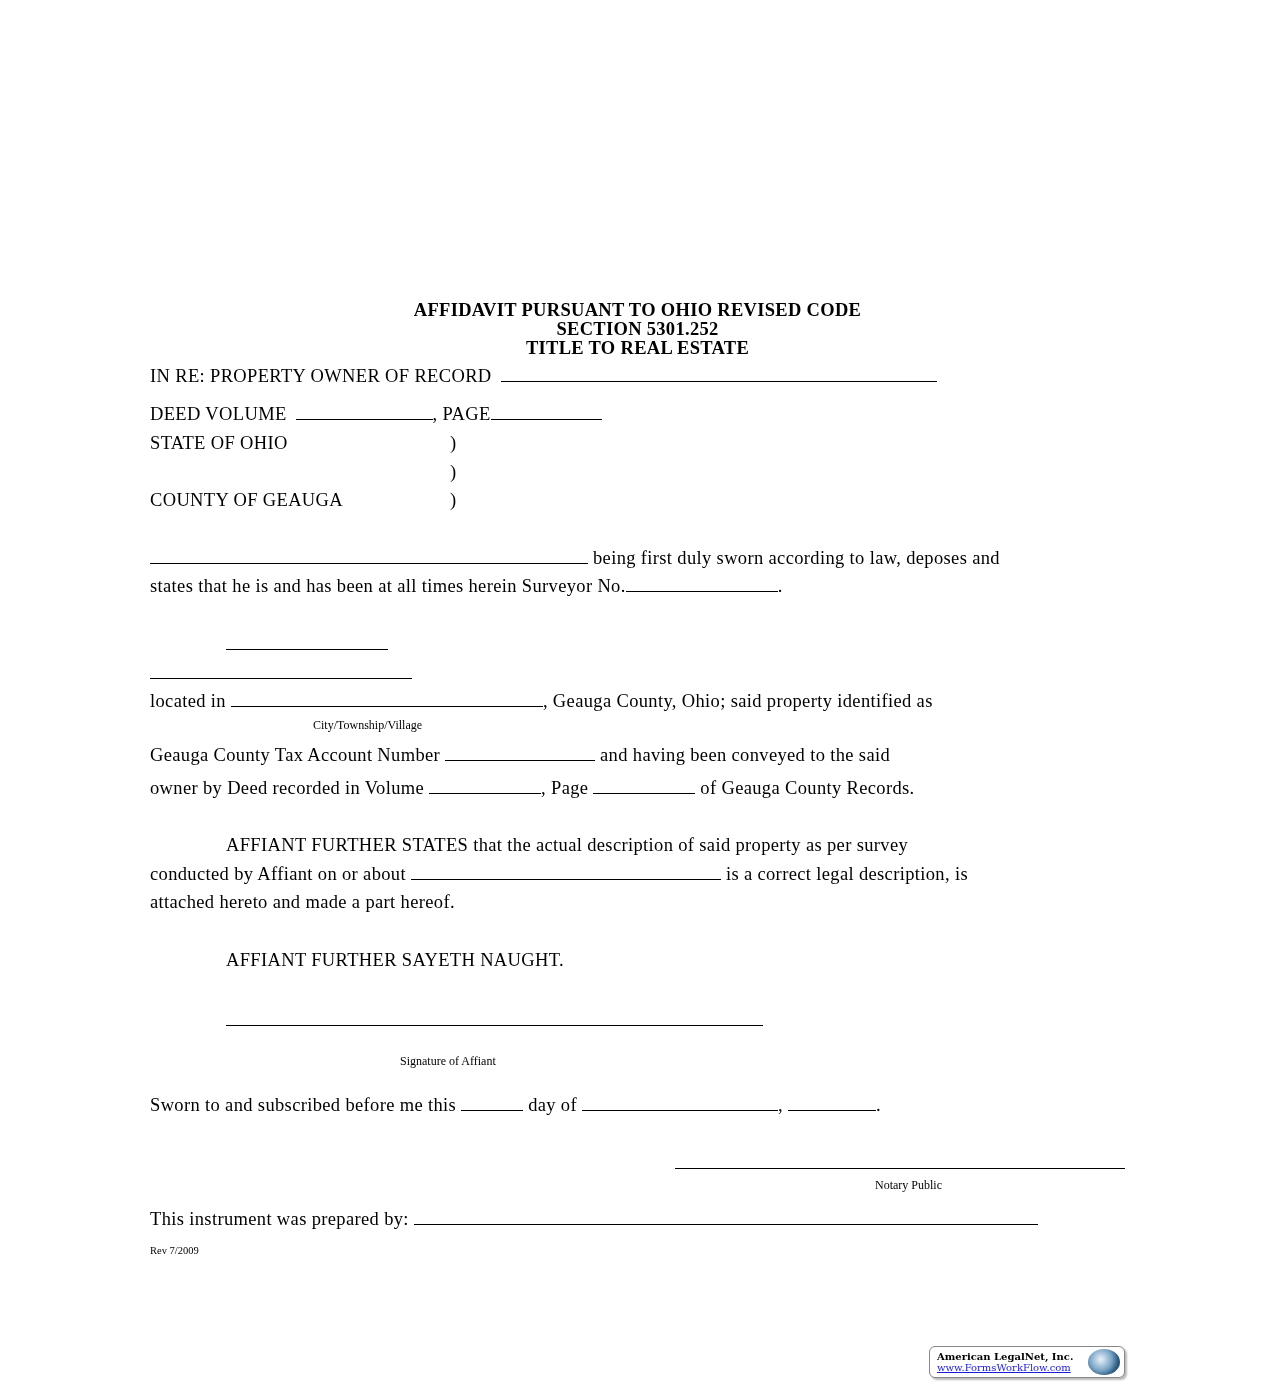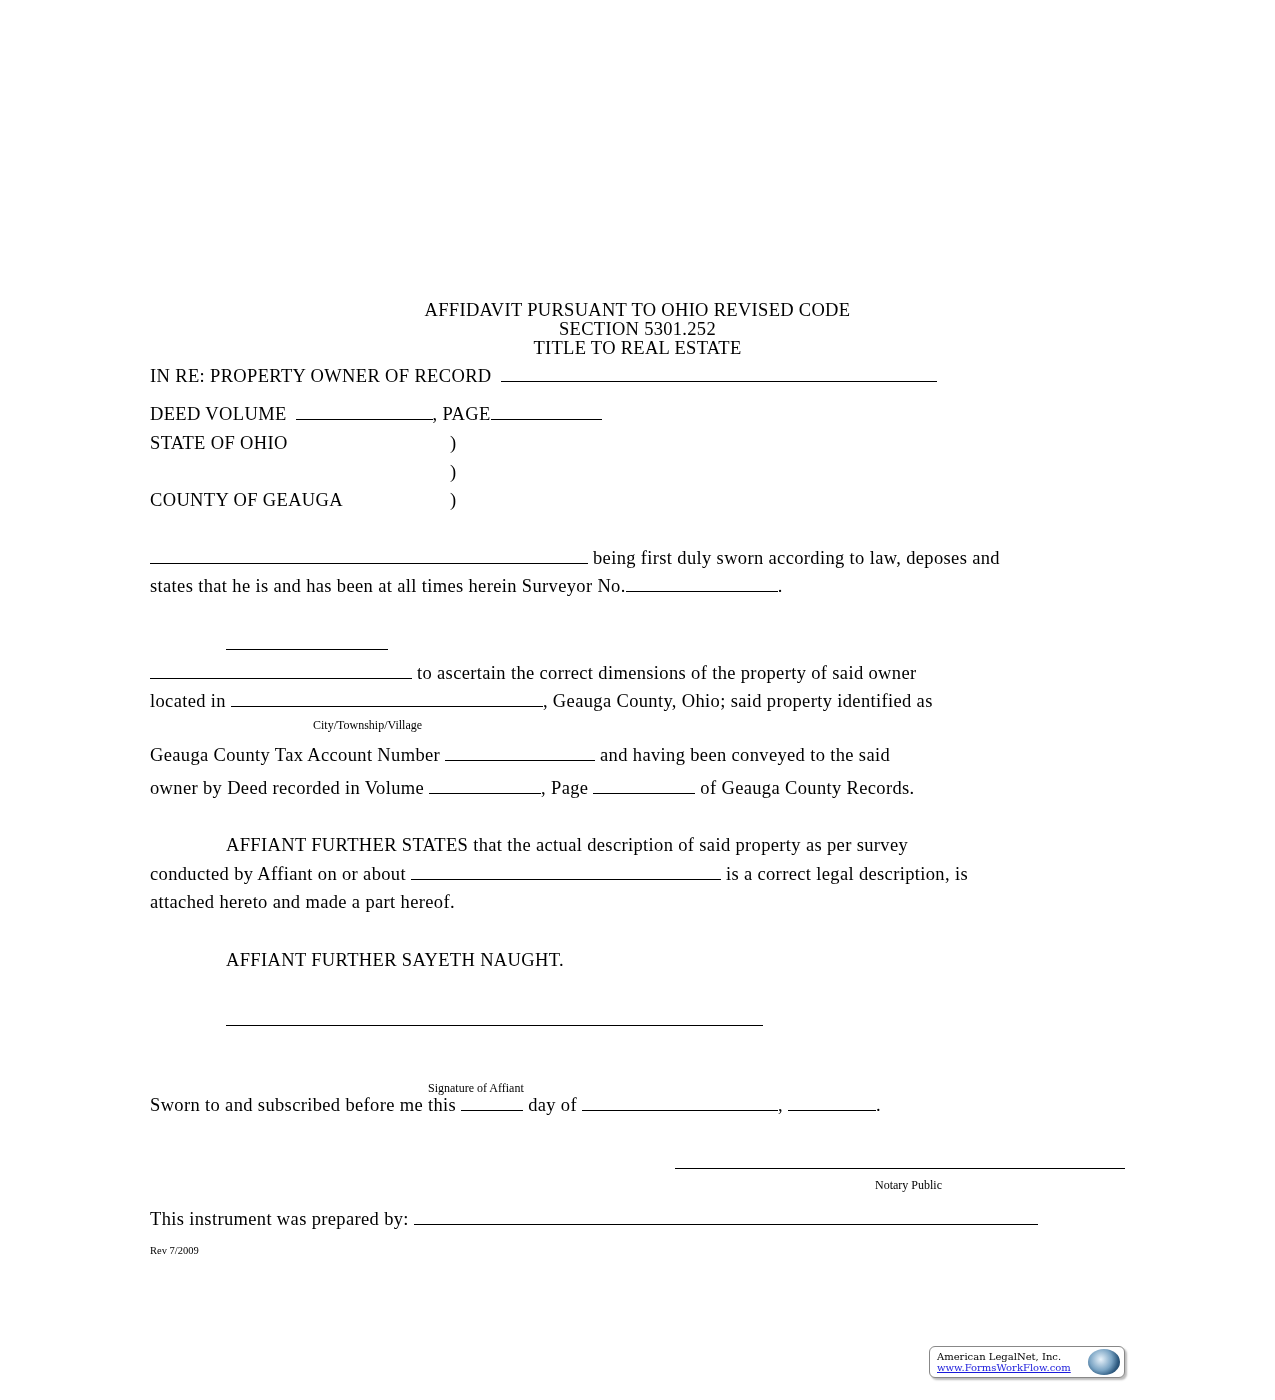--- a/index.html
+++ b/index.html
@@ -1,26 +1,26 @@
 <!DOCTYPE html>
 <html><head>
   <meta charset="utf-8">
   <style>
     html, body { margin: 0; padding: 0; background: #ffffff; }
     body { width: 1275px; height: 1400px; position: relative; overflow: hidden;
            font-family: "Liberation Serif", "DejaVu Serif", serif; color: #000; }
     .abs { position: absolute; white-space: nowrap; }
-    .title { font-weight: normal; font-size: 18.5px; text-align: center; left: 0; width: 1275px; line-height: 19px; letter-spacing: 0.3px; }
+    .title { font-weight: bold; font-size: 18.5px; text-align: center; left: 0; width: 1275px; line-height: 19px; letter-spacing: 0.3px; }
     .body { font-size: 18.5px; letter-spacing: 0.35px; }
     .small { font-size: 12px; }
     .tiny { font-size: 10.5px; }
     .blank { display: inline-block; border-bottom: 1.3px solid #000; height: 14px; vertical-align: baseline; }
     .logo-box { position: absolute; left: 929px; top: 1346px; width: 194px; height: 30px; border: 1px solid #888;
                 border-radius: 6px; box-shadow: 2px 2px 2px #bbb; background: #fff; }
-    .logo-name { position: absolute; left: 7px; top: 4px; font-size: 10px; font-weight: normal; font-family: "DejaVu Serif", serif; }
+    .logo-name { position: absolute; left: 7px; top: 4px; font-size: 10px; font-weight: bold; font-family: "DejaVu Serif", serif; }
     .logo-url { position: absolute; left: 7px; top: 15px; font-size: 10px; color: #1a1adb; text-decoration: underline; font-family: "DejaVu Serif", serif; }
     .logo-globe { position: absolute; right: 4px; top: 2px; width: 32px; height: 26px; border-radius: 50%;
                   background: radial-gradient(circle at 40% 40%, #e8f2fa 0%, #7aa4c4 45%, #2d5a80 70%, #18324a 100%); }
   </style>
 </head>
 <body>
 
 <div class="abs title" style="top:301px;">AFFIDAVIT PURSUANT TO OHIO REVISED CODE</div>
 <div class="abs title" style="top:320px;">SECTION 5301.252</div>
 <div class="abs title" style="top:339px;">TITLE TO REAL ESTATE</div>
@@ -47,21 +47,20 @@
 </div>
 <div class="abs body" style="left:150px; top:576px;">
   <span>states that he is and has been at all times herein Surveyor No.</span><span class="blank" style="width:152px;"></span><span>.</span>
 </div>
 
 <div class="abs body" style="left:226px; top:634px;">
   <span class="blank" style="width:162px;"></span>
 </div>
 <div class="abs body" style="left:150px; top:663px;">
   <span class="blank" style="width:262px;"></span>
-  <span>to ascertain the correct dimensions of the property of said owner</span>
 </div>
 <div class="abs body" style="left:150px; top:691px;">
   <span>located in</span>
   <span class="blank" style="width:312px;"></span><span>, Geauga County, Ohio; said property identified as</span>
 </div>
 <div class="abs small" style="left:313px; top:718px;">City/Township/Village</div>
 <div class="abs body" style="left:150px; top:745px;">
   <span>Geauga County Tax Account Number</span>
   <span class="blank" style="width:150px;"></span>
   <span>and having been conveyed to the said</span>
@@ -77,21 +76,21 @@
 <div class="abs body" style="left:150px; top:864px;">
   <span>conducted by Affiant on or about</span>
   <span class="blank" style="width:310px;"></span>
   <span>is a correct legal description, is</span>
 </div>
 <div class="abs body" style="left:150px; top:892px;">attached hereto and made a part hereof.</div>
 
 <div class="abs body" style="left:226px; top:950px;">AFFIANT FURTHER SAYETH NAUGHT.</div>
 
 <div class="abs" style="left:226px; top:1025px; width:537px; border-bottom:1.3px solid #000;"></div>
-<div class="abs small" style="left:400px; top:1081px;margin-left:28px;">Signature of Affiant</div>
+<div class="abs small" style="left:400px; top:1054px;">Signature of Affiant</div>
 
 <div class="abs body" style="left:150px; top:1095px;">
   <span>Sworn to and subscribed before me this</span>
   <span class="blank" style="width:62px;"></span>
   <span>day of</span>
   <span class="blank" style="width:196px;"></span><span>,</span>
   <span class="blank" style="width:88px;"></span><span>.</span>
 </div>
 
 <div class="abs" style="left:675px; top:1168px; width:450px; border-bottom:1.3px solid #000;"></div>

